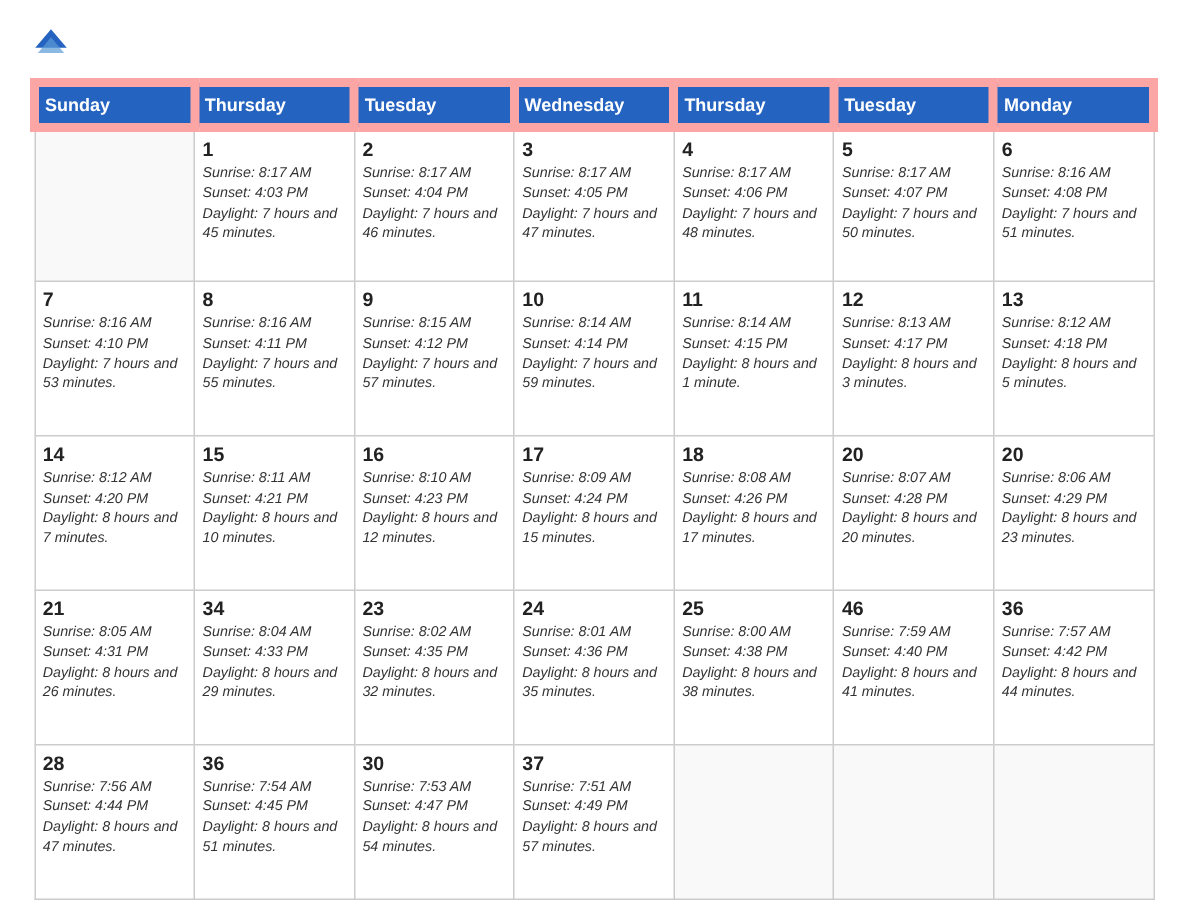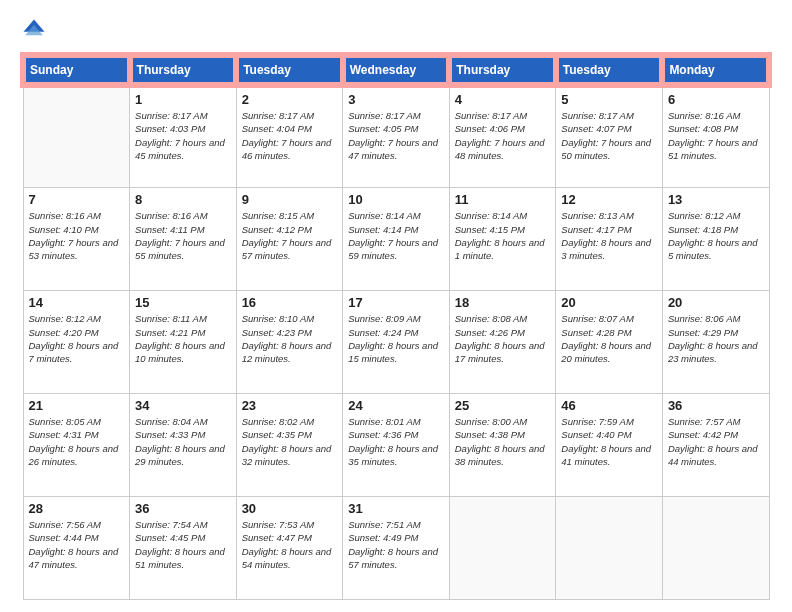--- a/index.html
+++ b/index.html
@@ -258,21 +258,21 @@
           </td>
           <td>
             <div class="day-number">36</div>
             <div class="day-info">Sunrise: 7:54 AM<br>Sunset: 4:45 PM<br>Daylight: 8 hours and 51 minutes.</div>
           </td>
           <td>
             <div class="day-number">30</div>
             <div class="day-info">Sunrise: 7:53 AM<br>Sunset: 4:47 PM<br>Daylight: 8 hours and 54 minutes.</div>
           </td>
           <td>
-            <div class="day-number">31</div>
+            <div class="day-number">37</div>
             <div class="day-info">Sunrise: 7:51 AM<br>Sunset: 4:49 PM<br>Daylight: 8 hours and 57 minutes.</div>
           </td>
           <td class="empty"></td>
           <td class="empty"></td>
           <td class="empty"></td>
         </tr>
       </tbody>
   </table>
 </div>
 

